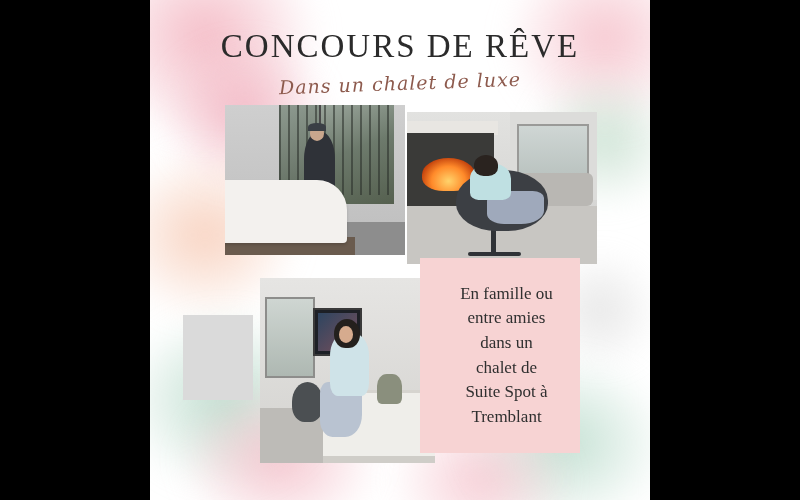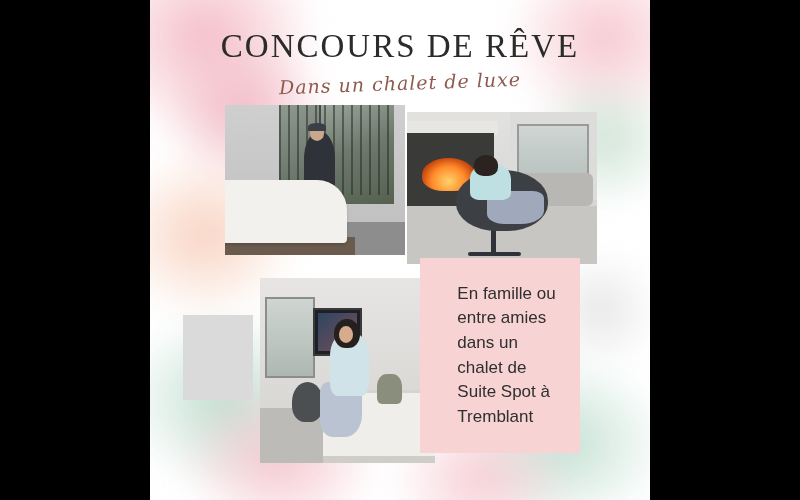--- a/index.html
+++ b/index.html
@@ -217,24 +217,25 @@
     width: 160px;
     height: 195px;
     background: #f7d3d3;
     display: flex;
     align-items: center;
     justify-content: center;
     padding: 10px 8px;
     box-sizing: border-box;
   }
   .card-text {
-    font-family: Liberation Sans, sans-serif;
+    font-family: Liberation Serif, serif;
     font-size: 17px;
     line-height: 1.45;
     color: #2f2f2f;
+    text-align: center;
     white-space: pre-line;
     margin-left: 13px;
   }
 </style>
 </head>
 <body>
 
 <div class="stage">
   <div class="creative">
 

